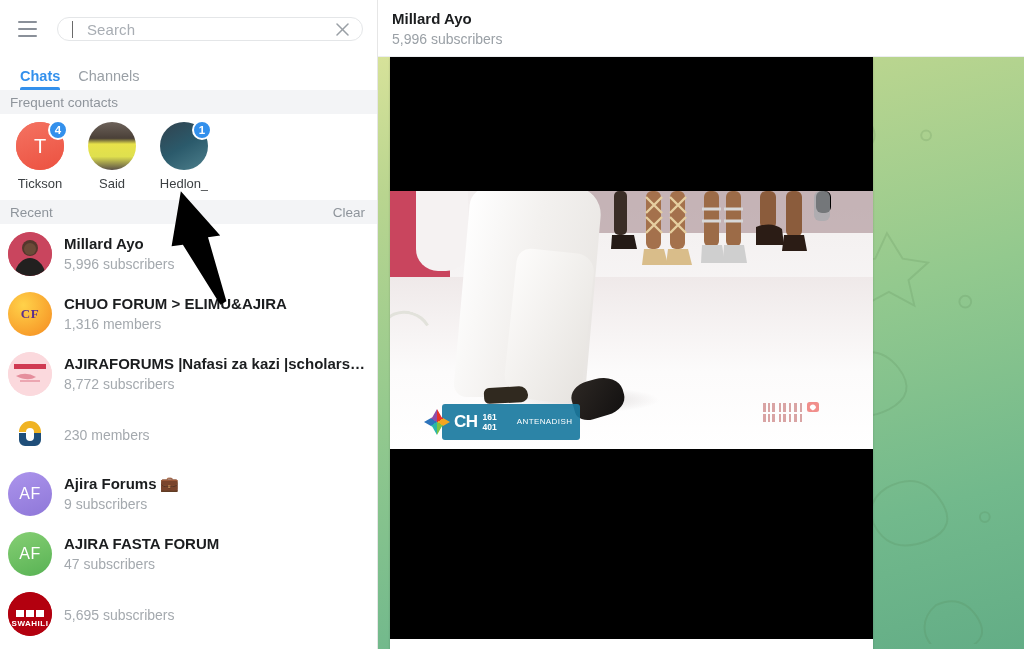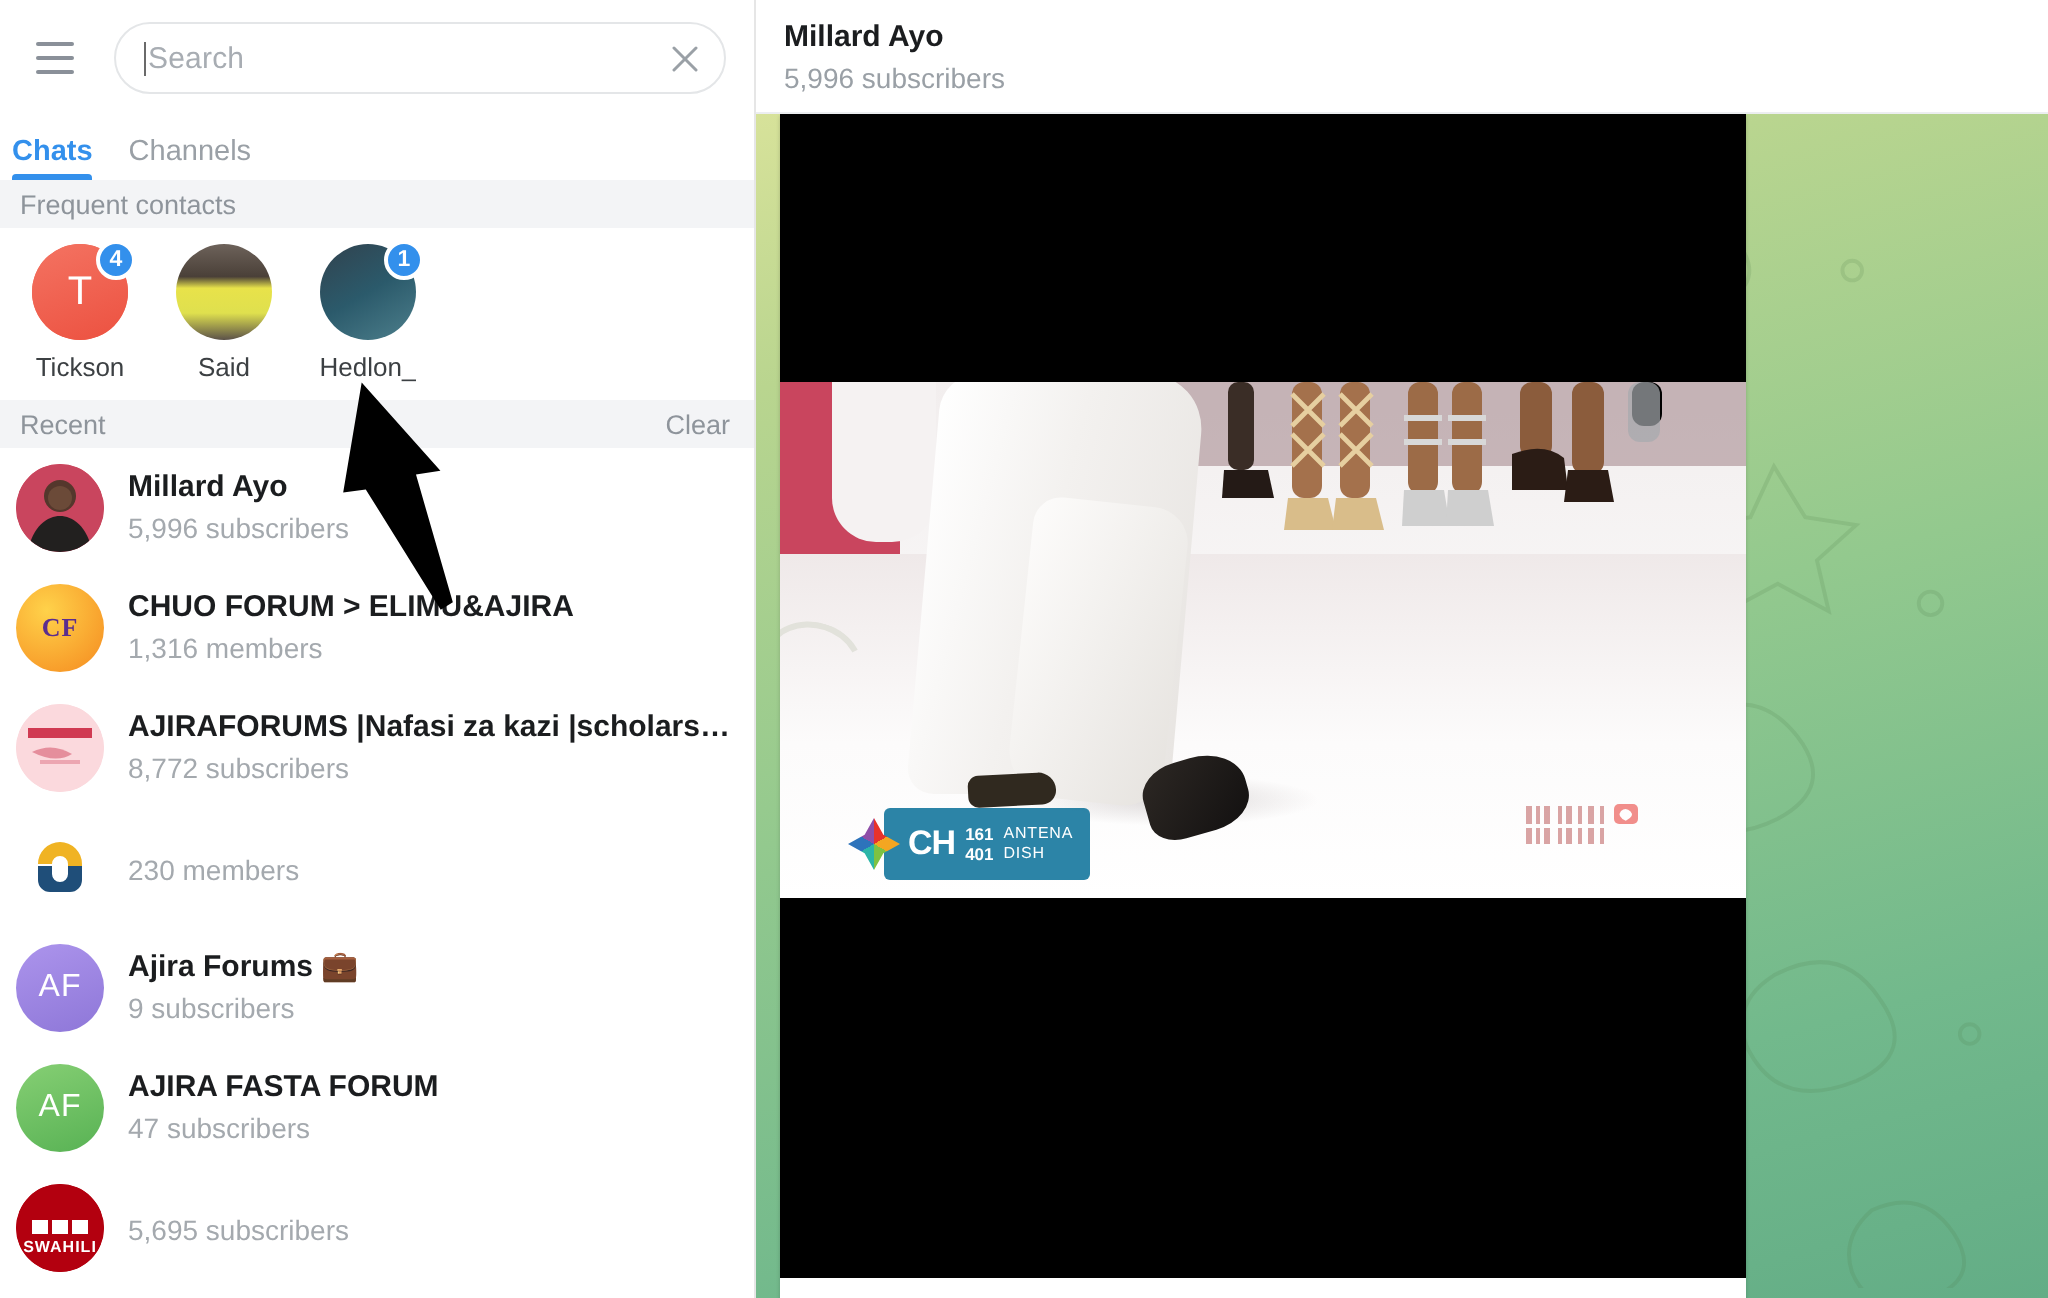--- a/index.html
+++ b/index.html
@@ -30,47 +30,48 @@
     width: 34px; height: 34px;
     display: flex; flex-direction: column; justify-content: center;
     align-items: center; gap: 5px;
     cursor: pointer; flex: 0 0 auto;
   }
   .hamburger span {
     display: block; width: 19px; height: 2px;
     background: #8a9099; border-radius: 1px;
   }
   .search-box {
-    flex: 1 1 auto; height: 36px; margin-left: 13px;
+    flex: 1 1 auto; height: 24px; margin-left: 13px;
     border: 1px solid #e4e6e8; border-radius: 18px;
     background: #fff;
     display: flex; align-items: center;
     padding: 0 6px 0 14px;
     position: relative;
+    gap: 13px;
   }
   .caret {
     width: 1px; height: 17px; background: #6a6a6a;
     margin-right: 1px; flex: 0 0 auto;
   }
   .search-ph {
     color: #a8adb3; font-size: 15px; letter-spacing: .1px;
     flex: 1 1 auto; white-space: nowrap; overflow: hidden;
   }
   .clear-x {
     width: 28px; height: 28px; flex: 0 0 auto;
     display: flex; align-items: center; justify-content: center;
     color: #9aa0a6; font-size: 17px; cursor: pointer;
     border-radius: 50%;
   }
 
   
   .tabs {
     height: 32px; min-height: 32px;
     display: flex; align-items: flex-end;
-    padding-left: 6px; gap: 18px;
+    padding-left: 20px; gap: 18px;
     border-bottom: 1px solid transparent;
     background: #fff;
   }
   .tab {
     font-size: 14.5px; color: #9aa0a6; cursor: pointer;
     padding-bottom: 5px; position: relative;
   }
   .tab.active { color: #3390ec; font-weight: 600; }
   .tab.active::after {
     content: ""; position: absolute; left: 0; right: 0; bottom: -1px;
@@ -229,21 +230,21 @@
       conic-gradient(from 0deg,#e8322a 0deg 60deg,#f4a621 60deg 120deg,#7ec242 120deg 180deg,#2bb5a8 180deg 240deg,#2d73bb 240deg 300deg,#8e4ea8 300deg 360deg);
     clip-path: polygon(50% 0%,68% 32%,100% 50%,68% 68%,50% 100%,32% 68%,0% 50%,32% 32%);
   }
   .wm-plate {
     height:36px; background:rgba(26,122,160,.92); color:#fff;
     display:flex; align-items:center; padding:0 8px 0 12px; margin-left:-8px;
     border-radius:3px; gap:5px;
   }
   .wm-ch-big { font-size:17px; font-weight:700; letter-spacing:-.5px; }
   .wm-nums { display:flex; flex-direction:column; line-height:10px; font-size:8.5px; font-weight:700;align-items:flex-end; }
-  .wm-lbls { display:flex; flex-direction:column; line-height:10px; font-size:8px; letter-spacing:.4px; }
+  .wm-lbls { display:flex; flex-direction:row; line-height:10px; font-size:8px; letter-spacing:.4px;margin-left:15px; }
   .wm-right {
     position:absolute; right:52px; bottom:22px; width:58px; height:26px;
     opacity:.55;
   }
 
   .caption-box {
     background:#fff; padding:7px 10px 9px 10px;
   }
   .caption-text {
     font-size:14px; color:#1b1d1f; line-height:18px;

